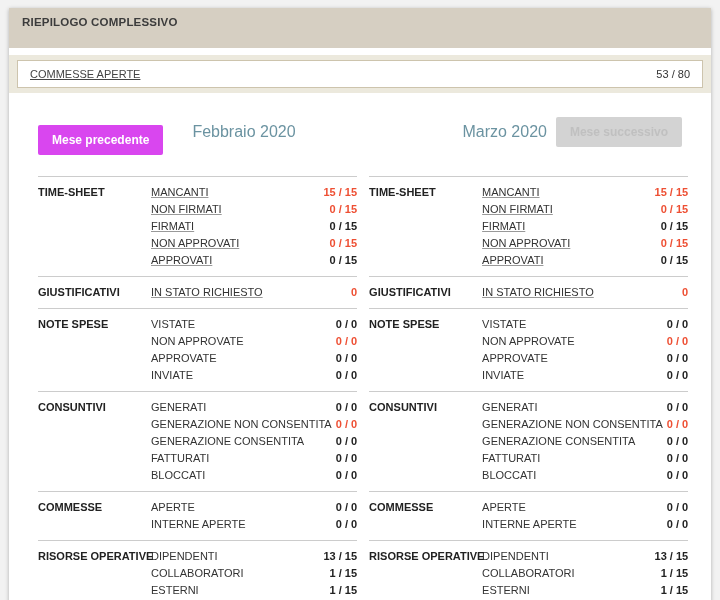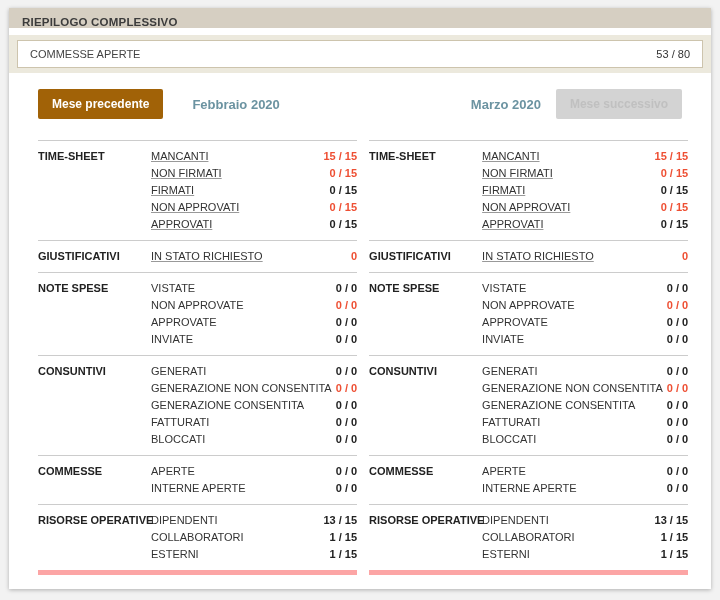--- a/index.html
+++ b/index.html
@@ -10,21 +10,21 @@
     overflow: hidden;
   }
   .panel {
     width: 702px;
     margin: 8px auto 0;
     background: #ffffff;
     box-shadow: 0 1px 4px rgba(0,0,0,0.28);
   }
   .panel-header {
     background: #d6cfc2;
-    height: 20px;
+    height: 40px;
     line-height: 28px;
     padding: 0 13px;
     font-size: 11.5px;
     font-weight: bold;
     color: #3c3c3c;
     letter-spacing: .2px;
   }
   .header-gap { height: 7px; background: #ffffff; }
   .summary-strip {
     background: #ece9dd;
@@ -36,48 +36,48 @@
     flex: 1;
     background: #ffffff;
     border: 1px solid #cdc4ad;
     height: 28px;
     padding: 0 12px;
     display: flex;
     align-items: center;
     justify-content: space-between;
     font-size: 11px;
   }
-  .summary-box .s-label { color: #444; }
+  .summary-box .s-label { color: #444; text-decoration: underline; }
   .summary-box .s-value { color: #333; }
   .content { padding: 16px 29px 14px; }
   .nav-row {
     display: flex;
     justify-content: space-between;
     align-items: center;
     margin-bottom: 21px;
   }
   .nav-left, .nav-right { display: flex; align-items: center; }
   .btn {
     border: none;
     border-radius: 2px;
     font-family: "Liberation Sans", sans-serif;
     font-size: 12px;
     font-weight: bold;
     padding: 8px 14px;
     cursor: pointer;
   }
-  .btn-prev { background: #a16207; color: #ffffff; }
+  .btn-prev { background: #d946ef; color: #ffffff; margin-top: 16px; }
   .btn-next { background: #d3d3d3; color: #c0c0c0; cursor: default; }
   .month-label {
     color: #6b93a1;
-    font-weight: bold;
-    font-size: 13px;
+    font-weight: normal;
+    font-size: 16px;
   }
   .nav-left .month-label { margin-left: 29px; }
-  .nav-right .month-label { margin-right: 15px; }
+  .nav-right .month-label { margin-right: 9px; }
   .columns { display: flex; gap: 12px; }
   .col { flex: 1; }
   .section {
     border-top: 1px solid #cccccc;
     padding: 7px 0;
     position: relative;
   }
   .section:last-child { border-bottom: 5px solid #fca5a5; }
   .section-title {
     position: absolute;

